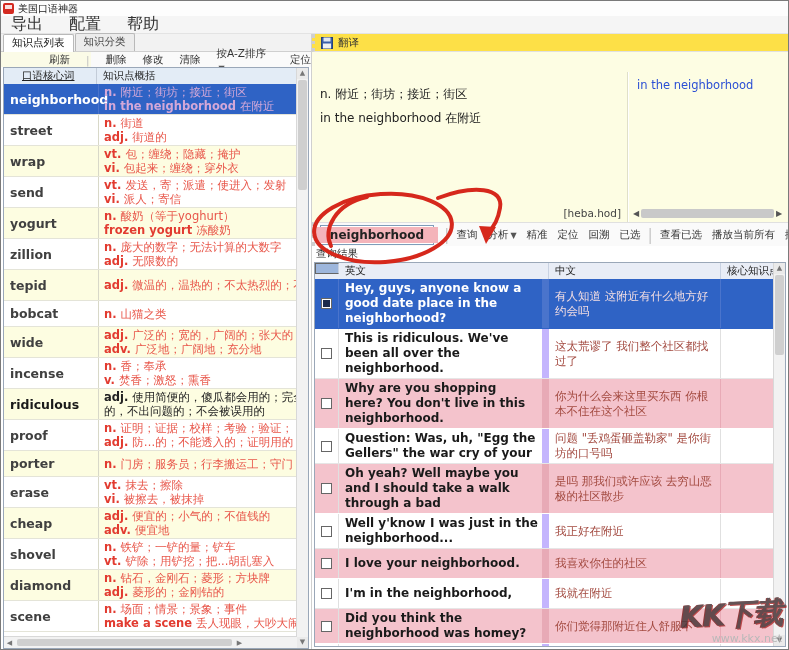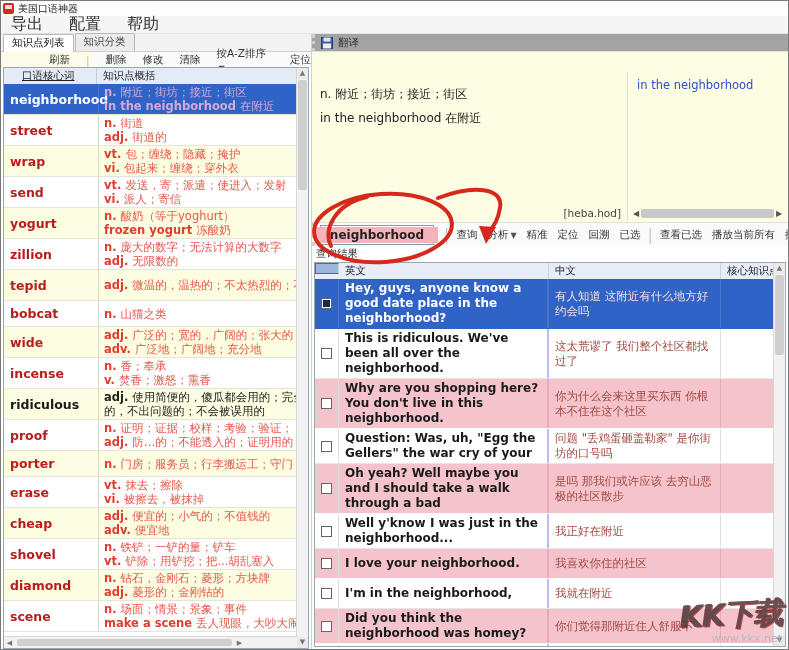--- a/index.html
+++ b/index.html
@@ -23,39 +23,39 @@
   .caret{font-size:8px;color:#555;margin-left:2px;}
   .word-table{position:absolute;left:2px;right:2px;top:33px;bottom:0;border:1px solid #9aa7b8;background:#fff;overflow:hidden;}
   .wt-head{display:flex;height:16px;background:#e3ecf6;border-bottom:1px solid #c3ccd8;font-size:10.5px;color:#222;}
   .wt-head .c1{width:93px;padding:1px 0 0 18px;border-right:1px solid #c3ccd8;box-sizing:border-box;text-decoration:underline;}
   .wt-head .c2{flex:1;padding:1px 0 8px 6px;}
   .wt-rows{position:absolute;left:0;right:11px;top:16px;bottom:11px;overflow:hidden;}
   .wrow{display:flex;border-bottom:1px solid #e4e4d8;background:#fff;min-height:31px;box-sizing:border-box;}
   .wrow.alt{background:#fdfde1;}
   .wrow.single{min-height:26px;}
   .wrow.selected{background:#2f63c5;}
-  .wcell{width:95px;box-sizing:border-box;padding:2px 2px 2px 6px;border-right:1px solid #d8d8c8;display:flex;align-items:center;font-size:12.5px;font-weight:600;color:#b91c1c;}
+  .wcell{width:95px;box-sizing:border-box;padding:2px 2px 2px 6px;border-right:1px solid #d8d8c8;display:flex;align-items:center;font-size:12.5px;font-weight:600;color:#404040;}
   .wrow.selected .wcell{color:#fff;border-right-color:#4a74cc;}
   .wrow.dark .wcell{color:#1a1a1a;}
   .dcell{flex:1;padding:1px 0 1px 5px;display:flex;flex-direction:column;justify-content:center;overflow:hidden;}
   .dline{font-size:11.5px;line-height:14px;color:#e8564a;white-space:nowrap;overflow:hidden;}
   .dline b{color:#e23b30;}
   .wrow.selected .dline,.wrow.selected .dline b{color:#d4a8d8;}
   .wrow.dark .dline,.wrow.dark .dline b{color:#222;}
   
   .vscroll{position:absolute;top:0;right:0;width:11px;bottom:0;background:#f2f2f2;border-left:1px solid #d8d8d8;}
   .vscroll .arr{height:11px;font-size:7px;color:#777;text-align:center;line-height:11px;background:#eaeaea;}
   .vscroll .thumb{position:absolute;left:1px;right:1px;top:12px;height:110px;background:#cfcfcf;border-radius:2px;}
   .vscroll .arr.down{position:absolute;bottom:0;left:0;right:0;}
   .hscroll{position:absolute;left:0;right:11px;bottom:0;height:11px;background:#f2f2f2;border-top:1px solid #d8d8d8;display:flex;align-items:center;}
   .hscroll .arr{width:11px;font-size:7px;color:#777;text-align:center;}
   .hscroll .thumb{height:7px;background:#cfcfcf;border-radius:2px;flex:0 0 215px;margin:0 2px;}
   
   .right{position:absolute;left:310px;top:33px;right:0;bottom:0;border-left:1px solid #d0d0d0;}
-  .rtoolbar{height:17px;display:flex;align-items:center;gap:5px;background:#a3a3a3;border-bottom:1px solid #e0e0e0;padding-left:6px;border-left:3px dotted #cfcfcf;}
+  .rtoolbar{height:17px;display:flex;align-items:center;gap:5px;background:#fde047;border-bottom:1px solid #e0e0e0;padding-left:6px;border-left:3px dotted #cfcfcf;}
   .rtoolbar .lbl{font-size:10.5px;color:#333;}
   .floppy{width:12px;height:12px;display:block;}
   .rstrip{height:20px;background:#fdfde3;border-bottom:1px solid #e6e6cf;}
   .def-area{position:absolute;left:0;right:0;top:38px;height:150px;background:#fdfde3;display:flex;}
   .def-left{width:316px;box-sizing:border-box;padding:10px 6px 4px 8px;border-right:1px solid #e0e0c8;position:relative;}
   .def-left .dl{font-size:12px;color:#222;line-height:24px;white-space:nowrap;}
   .phonetic{position:absolute;right:6px;bottom:3px;font-size:10.5px;color:#444;text-align:right;}
   .def-right{flex:1;position:relative;padding:6px 8px;box-sizing:border-box;border-left:1px solid #fff;}
   .def-right .phrase{font-size:11.5px;color:#2b4fd4;}
   .def-hscroll{position:absolute;left:2px;right:4px;bottom:2px;height:13px;display:flex;align-items:center;background:#fdfde3;}
@@ -76,21 +76,21 @@
   .rt-head .hc.core{flex:1;}
   .rt-rows{position:absolute;left:0;right:11px;top:16px;bottom:0;overflow:hidden;}
   .rrow{display:flex;background:#fff;border-bottom:1px solid #e6e6e6;min-height:30px;box-sizing:border-box;}
   .rrow.pink{background:#f4c3cc;border-bottom-color:#fff;}
   .rrow.selected{background:#2f63c5;border-bottom-color:#2f63c5;}
   .rrow .cbc{width:24px;box-sizing:border-box;display:flex;align-items:center;justify-content:center;border-right:1px solid #e0e0e0;}
   .rrow.selected .cbc{border-right-color:#4a74cc;}
   .cb{width:11px;height:11px;border:1px solid #666;background:#fff;box-sizing:border-box;}
   .cb.filled{background:#fff;position:relative;}
   .cb.filled:after{content:"";position:absolute;inset:1px;background:#1c2a4a;}
-  .rrow .enc{width:210px;box-sizing:border-box;padding:2px 4px 2px 6px;font-size:12px;font-weight:600;color:#1a1a1a;line-height:15px;border-right:2px solid #c4b5fd;display:flex;flex-direction:column;justify-content:center;}
+  .rrow .enc{width:210px;box-sizing:border-box;padding:2px 4px 2px 6px;font-size:12px;font-weight:600;color:#1a1a1a;line-height:15px;border-right:7px solid #c4b5fd;display:flex;flex-direction:column;justify-content:center;}
   .rrow .zhc{width:172px;box-sizing:border-box;padding:2px 4px 2px 6px;font-size:11.5px;color:#a34a40;line-height:15px;border-right:1px solid #e0e0e0;display:flex;flex-direction:column;justify-content:center;}
   .rrow .corec{flex:1;}
   .rrow.selected .enc{color:#fff;border-right-color:#4a74cc;}
   .rrow.selected .zhc{color:#f2dde2;border-right-color:#4a74cc;}
   .rrow.pink .enc,.rrow.pink .zhc{border-right-color:#e8aab6;}
   
   .annot{position:absolute;inset:0;pointer-events:none;z-index:50;}
   .watermark{position:absolute;right:6px;bottom:4px;z-index:60;text-align:right;pointer-events:none;}
   .wm-logo{font-size:30px;font-weight:900;font-style:italic;letter-spacing:-1px;color:#4a3538;text-shadow:1px 1px 0 #b03030,-1px 0 0 #802020;transform:rotate(-3deg);opacity:.85;}
   .wm-url{font-size:11px;color:#b9b9b9;margin-top:-4px;}

